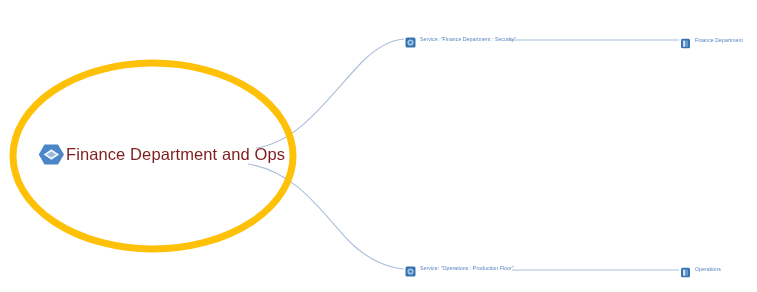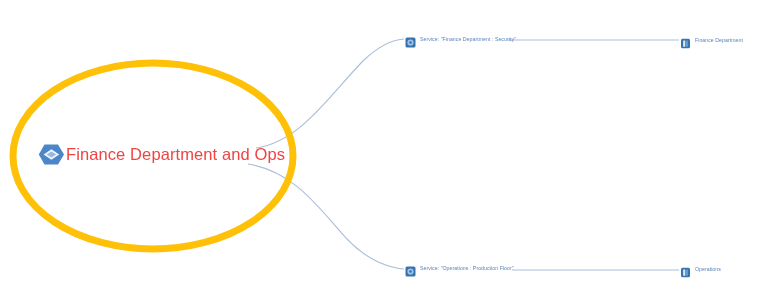--- a/index.html
+++ b/index.html
@@ -47,21 +47,21 @@
   }
   .hex-icon .hex-body {
     position: absolute;
     left: 0;
     top: 0;
     width: 27px;
     height: 23px;
   }
   .root-label {
     font-size: 16.5px;
-    color: #ef4444;
+    color: #7f1d1d;
     letter-spacing: 0.1px;
     margin-left: 1px;
     line-height: 1;
   }
 
   
   .small-node .sq-icon {
     position: relative;
     width: 11px;
     height: 11px;

